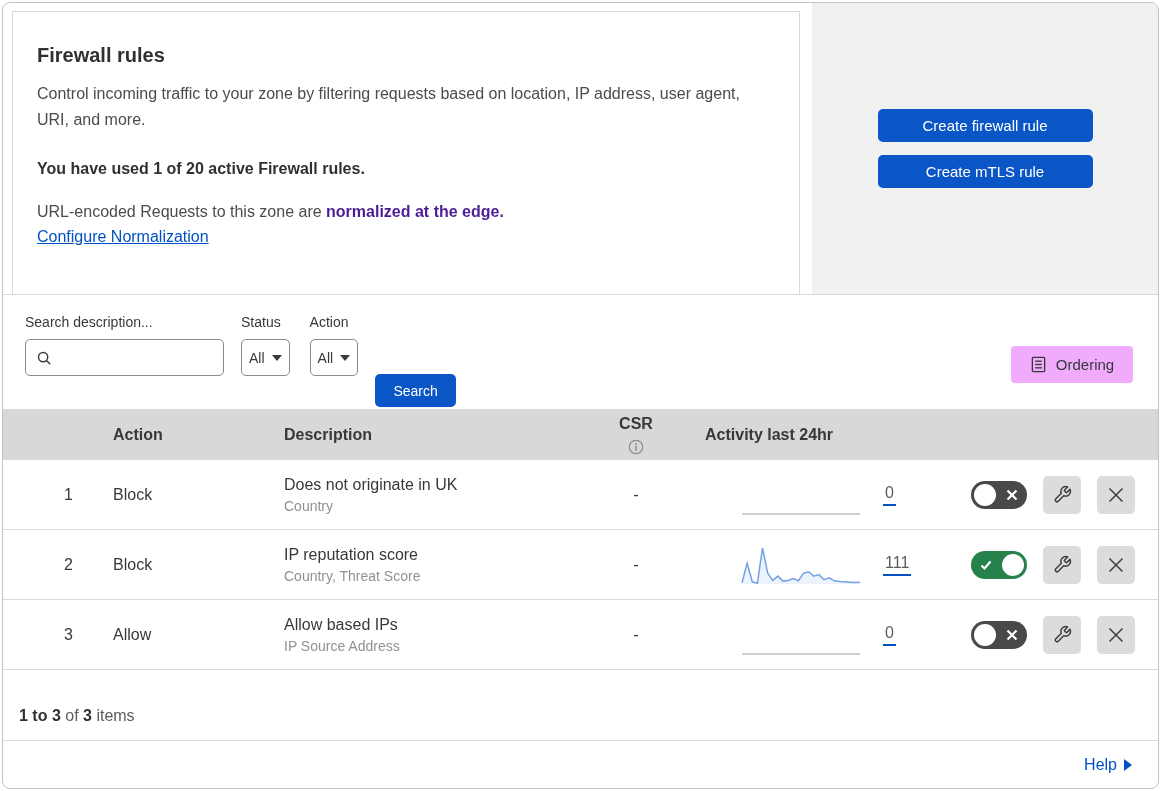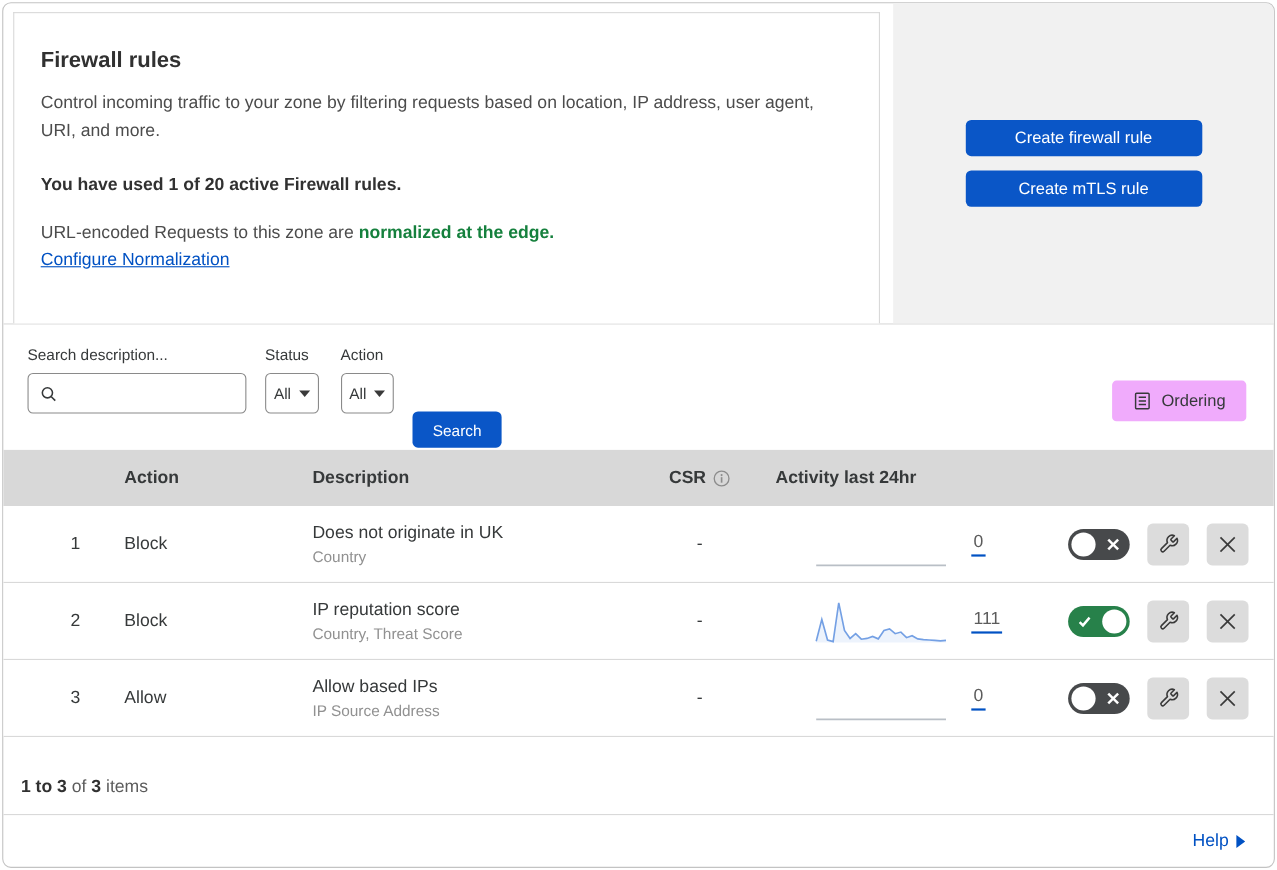--- a/index.html
+++ b/index.html
@@ -9,21 +9,21 @@
     overflow: hidden; background: #fff; display: flex; flex-direction: column; }
 
   
   .top-section { display: flex; height: 292px; flex: none; border-bottom: 1px solid #d9d9d9; }
   .intro-card { flex: 1; margin: 8px 12px 0 9px; border: 1px solid #d9d9d9; border-bottom: none;
     padding: 32px 40px 0 24px; background: #fff; }
   .intro-title { font-size: 20px; font-weight: 700; color: #313131; }
   .intro-desc { margin-top: 14px; font-size: 16px; color: #4c4c4c; line-height: 1.62; max-width: 710px; }
   .intro-usage { margin-top: 27px; font-size: 16px; font-weight: 700; color: #313131; }
   .intro-norm { margin-top: 25px; font-size: 16px; color: #4c4c4c; }
-  .intro-norm b { color: #15803d; }
+  .intro-norm b { color: #4c1d95; }
   .intro-link { display: inline-block; margin-top: 7px; font-size: 16px; color: #0051c3;
     text-decoration: underline; cursor: pointer; }
   .actions-panel { width: 346px; flex: none; background: #f1f1f1; display: flex;
     flex-direction: column; align-items: center; justify-content: center; gap: 13px; }
   .btn-primary { width: 215px; height: 33px; border: none; border-radius: 5px;
     background: #0a56c7; color: #fff; font-size: 15px; font-family: inherit; cursor: pointer; }
 
   
   .filter-bar { position: relative; height: 114px; flex: none; padding: 19px 22px 0; display: flex; }
   .fgroup { display: flex; flex-direction: column; }
@@ -53,21 +53,21 @@
   .trow { height: 70px; flex: none; background: #fff; display: flex; align-items: center;
     font-size: 16px; color: #36393a; border-bottom: 1px solid #d9d9d9; }
   .col-num { width: 90px; flex: none; text-align: right; padding-right: 20px; }
   .col-action { width: 173px; flex: none; padding-left: 20px; }
   .col-desc { flex: 1; padding-left: 18px; }
   .col-csr { width: 110px; flex: none; text-align: center; }
   .col-activity { width: 250px; flex: none; display: flex; align-items: center; padding-left: 50px; }
   .col-controls { width: 217px; flex: none; display: flex; align-items: center; gap: 16px; padding-left: 30px; }
   .desc-title { font-size: 16px; color: #36393a; }
   .desc-sub { font-size: 14px; color: #919191; margin-top: 4px; }
-  .csr-head { display: inline-flex; align-items: center; gap: 6px; }
+  .csr-head { display: inline-flex; align-items: center; gap: 6px; flex-direction: column; }
   .spark { width: 120px; height: 44px; flex: none; }
   .count-link { margin-left: 22px; font-size: 16px; color: #5c5c5c; text-decoration: none;
     border-bottom: 2px solid #0051c3; padding: 0 2px 2px; cursor: pointer; }
 
   .toggle { position: relative; width: 56px; height: 28px; border-radius: 14px; flex: none; cursor: pointer; }
   .toggle.off { background: #47494b; }
   .toggle.on { background: #27814a; }
   .toggle .knob { position: absolute; top: 3px; width: 22px; height: 22px; border-radius: 50%; background: #fff; }
   .toggle.off .knob { left: 3px; }
   .toggle.on .knob { right: 3px; }

